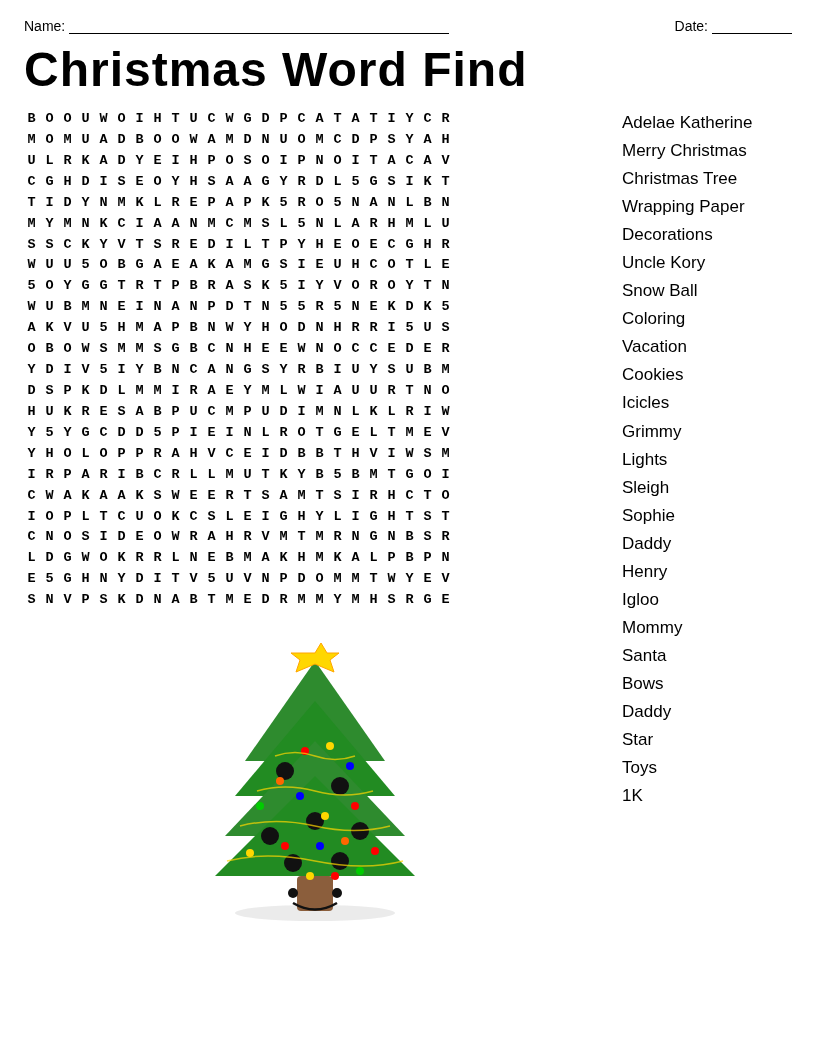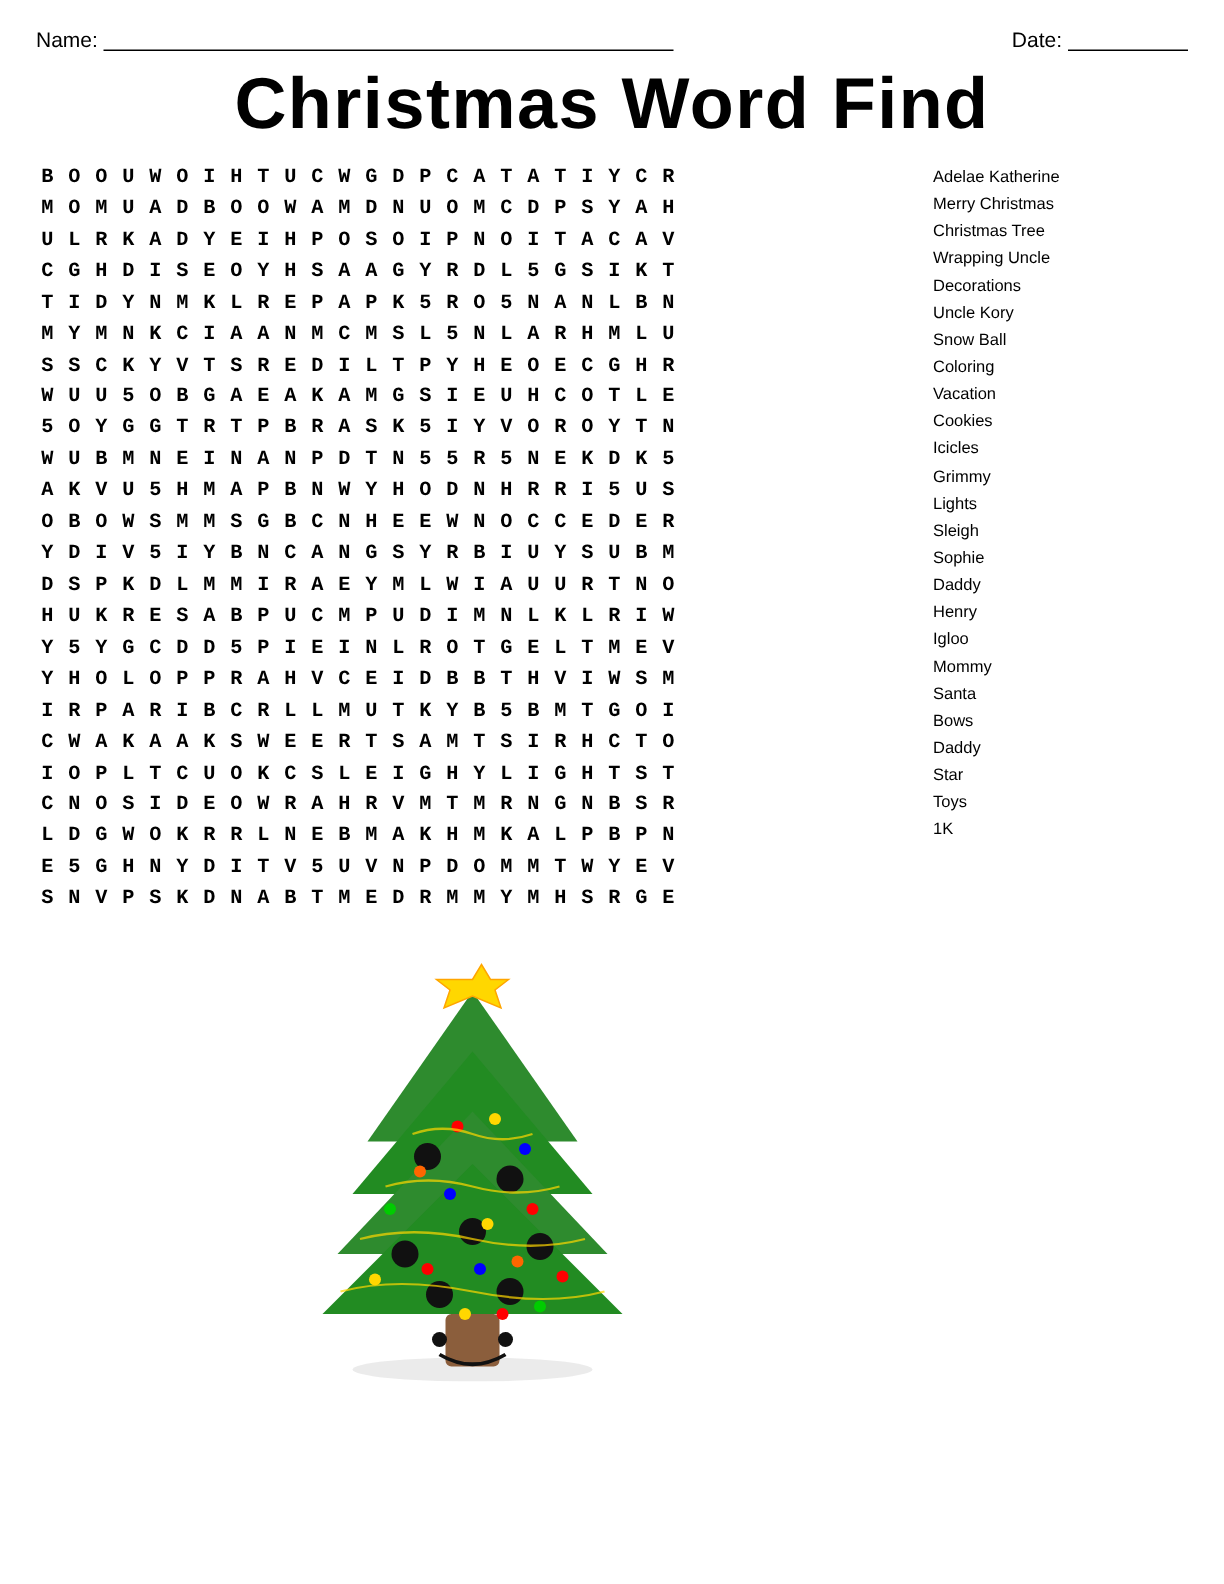--- a/index.html
+++ b/index.html
@@ -15,21 +15,21 @@
       justify-content: space-between;
       align-items: center;
       margin-bottom: 8px;
       font-size: 14px;
     }
     .name-line { display: flex; align-items: center; gap: 4px; justify-content: center; }
     .name-underline { border-bottom: 1px solid #000; width: 380px; display: inline-block; height: 16px; }
     .date-line { display: flex; align-items: center; gap: 4px; margin-left: 28px; }
     .date-underline { border-bottom: 1px solid #000; width: 80px; display: inline-block; height: 16px; }
     h1 {
-      text-align: center;
+      text-align: left;
       font-size: 48px;
       font-weight: 900;
       font-family: Arial, sans-serif;
       margin-bottom: 12px;
       letter-spacing: 1px;
     }
     .main-content {
       display: flex;
       gap: 16px;
     }
@@ -47,21 +47,21 @@
       display: flex;
       gap: 0px;
     }
     .word-grid .cell {
       width: 18px;
       text-align: center;
       display: inline-block;
     }
     .word-list {
       width: 170px;
-      font-size: 11px;
+      font-size: 17px;
       font-family: Arial, sans-serif;
       line-height: 1.65;
     }
     .word-list .word-item {
       display: block;
     }
     .tree-area {
       text-align: center;
       margin-top: 10px;
     }
@@ -763,21 +763,21 @@
 
         <path d="M108,282 Q130,295 152,282" stroke="#111" stroke-width="2.5" fill="none"></path>
       </svg>
     </div>
   </div>
 
   <div class="word-list" id="word-list-container">
       <span class="word-item">Adelae Katherine</span>
       <span class="word-item">Merry Christmas</span>
       <span class="word-item">Christmas Tree</span>
-      <span class="word-item">Wrapping Uncle</span>
+      <span class="word-item">Wrapping Paper</span>
       <span class="word-item">Decorations</span>
       <span class="word-item">Uncle Kory</span>
       <span class="word-item">Snow Ball</span>
       <span class="word-item">Coloring</span>
       <span class="word-item">Vacation</span>
       <span class="word-item">Cookies</span>
       <span class="word-item">Icicles</span>
       <span class="word-item">Grimmy</span>
       <span class="word-item">Lights</span>
       <span class="word-item">Sleigh</span>

